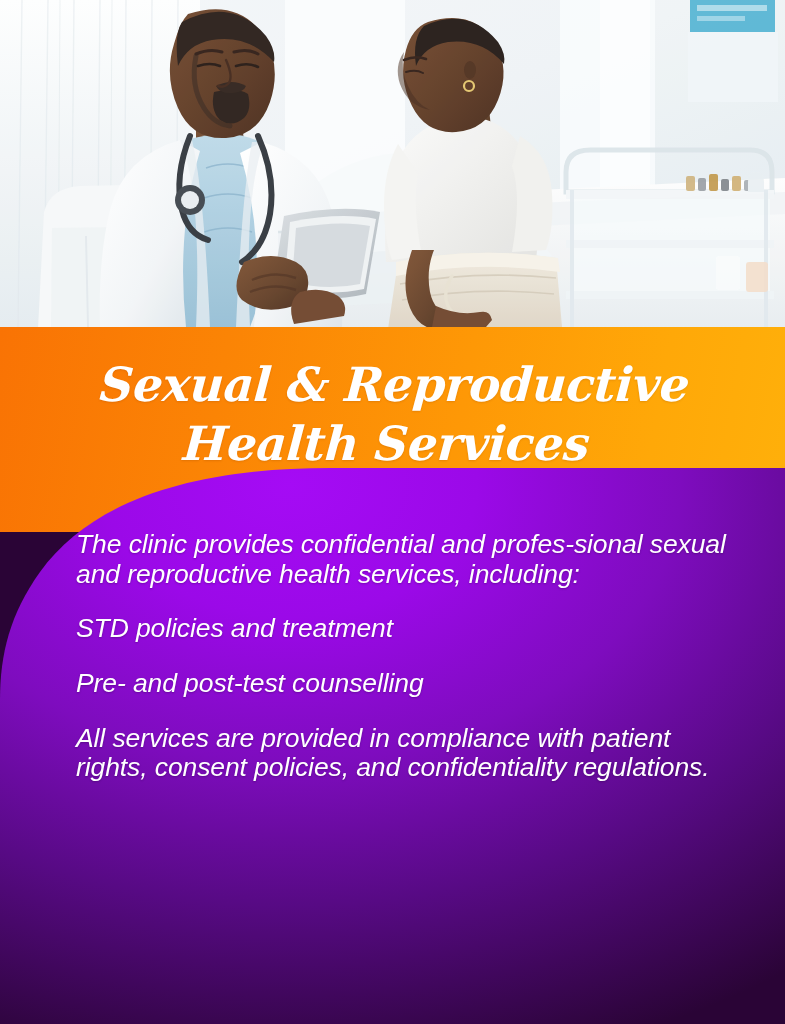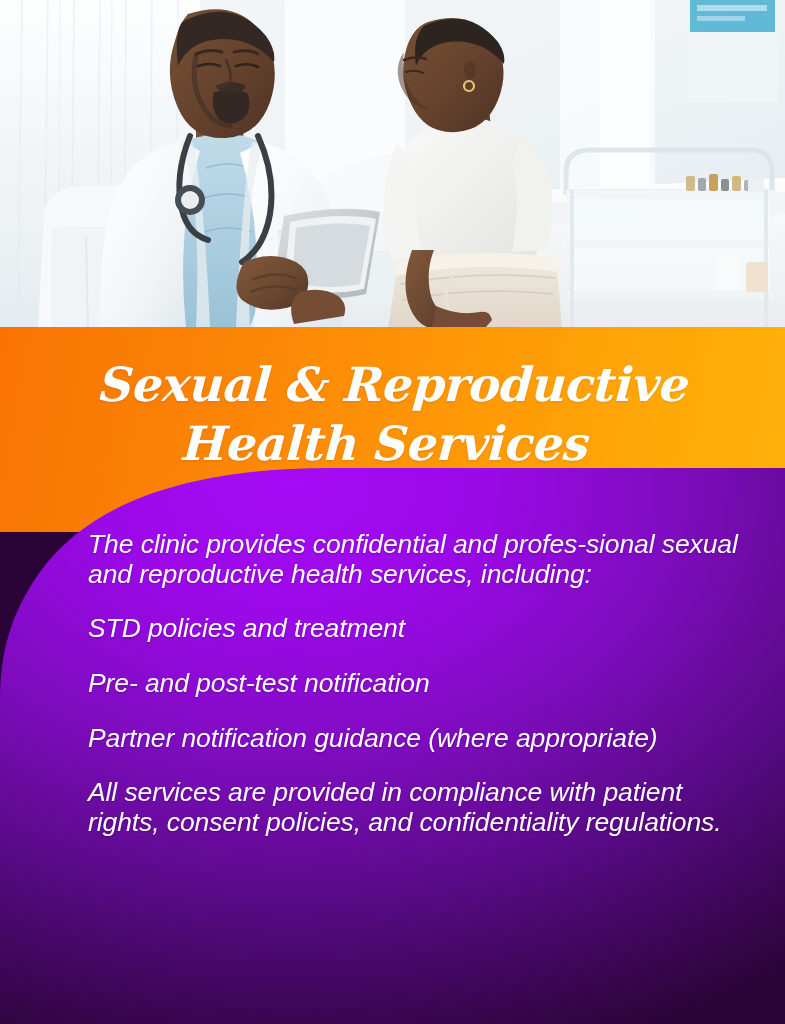--- a/index.html
+++ b/index.html
@@ -92,21 +92,21 @@
     width: 672px;
     color: #ffffff;
     font-family: "Liberation Sans", sans-serif;
     font-style: italic;
     font-weight: normal;
     font-size: 26.5px;
     line-height: 1.12;
     text-shadow: 0 1px 2px rgba(30,0,50,0.30);
   }
   .copy p {
-    margin: 0 0 25px 12px;
+    margin: 0 0 25px 0;
     letter-spacing: -0.1px;
   }
   .copy p:last-child {
     margin-bottom: 0;
   }
 </style>
 </head>
 <body>
 
 <div id="poster">
@@ -335,18 +335,17 @@
           <stop offset="100%" stop-color="#2A0436"></stop>
         </radialGradient>
       </defs>
       <path d="M785 0 L330 0 C190 0 90 34 40 104 C10 146 0 186 0 232 L0 556 L785 556 Z" fill="url(#purpG)"></path>
     </svg>
   </div>
 
   <div class="copy">
     <p>The clinic provides confidential and profes-sional sexual and reproductive health services, including:</p>
     <p>STD policies and treatment</p>
-    <p>Pre- and post-test notification</p>
-    <p>Partner notification guidance (where appropriate)</p>
+    <p>Pre- and post-test counselling</p>
     <p>All services are provided in compliance with patient rights, consent policies, and confidentiality regulations.</p>
   </div>
 
 </div>
 
 </body></html>

